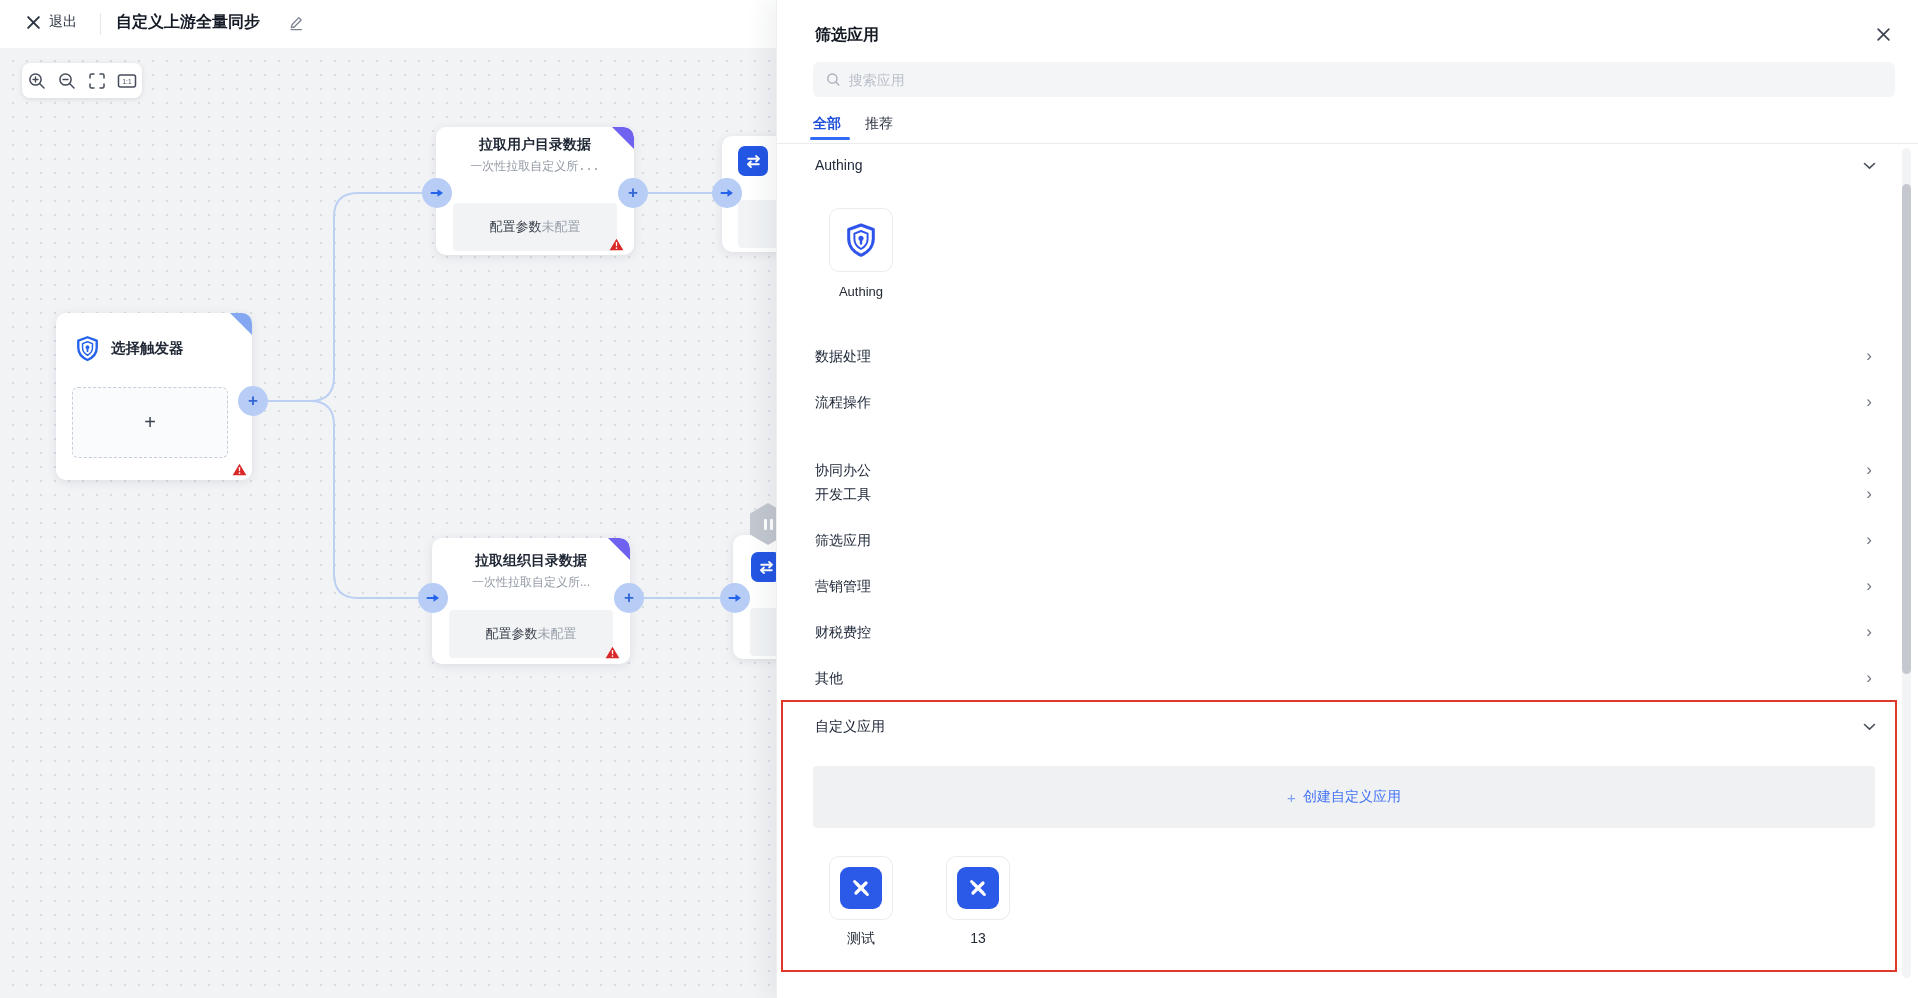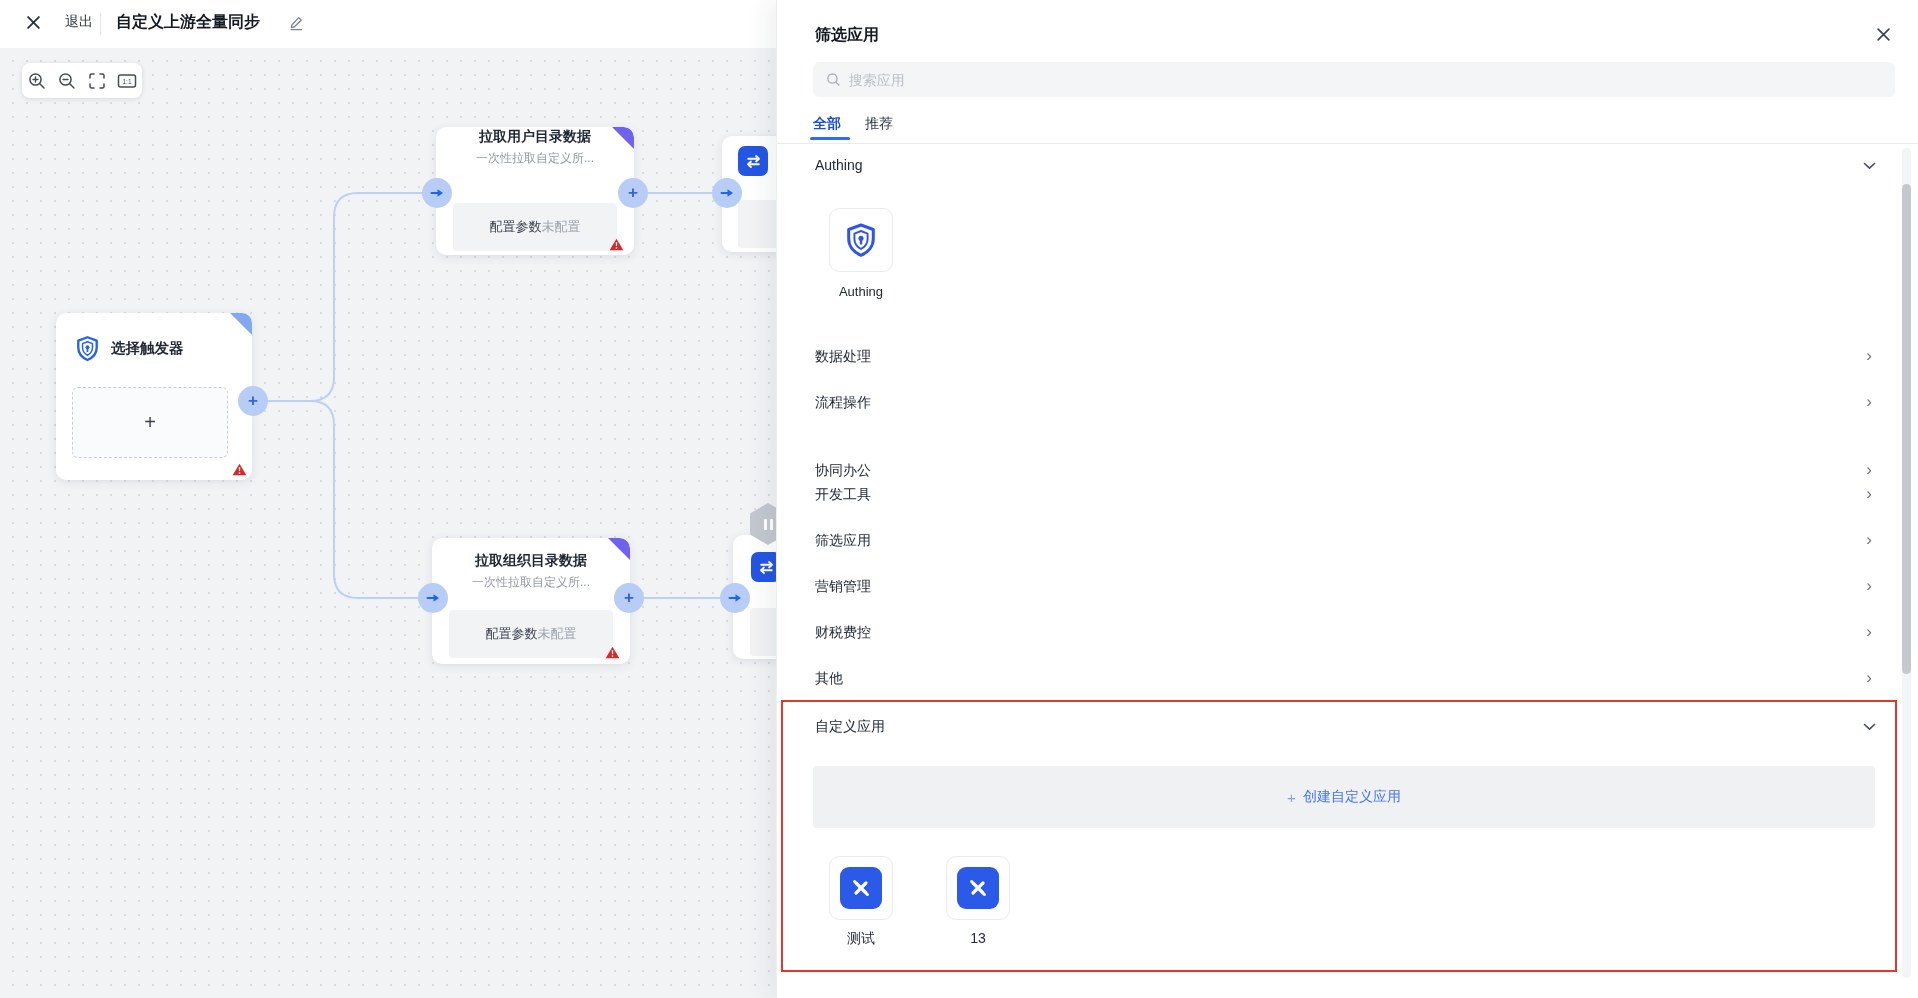--- a/index.html
+++ b/index.html
@@ -8,21 +8,21 @@
   .abs { position:absolute; }
 
   
   #canvas { position:absolute; inset:0;
     background-color:#f2f3f5;
     background-image:radial-gradient(circle,#d8dbe0 1.3px,transparent 1.4px);
     background-size:14px 14px; background-position:6px 54px; }
   #lines { position:absolute; inset:0; z-index:1; }
 
   #topbar { position:absolute; left:0; top:0; width:100%; height:48px; background:#ffffff; z-index:5; }
-  .tb-exit { position:absolute; left:26px; top:13px; display:flex; align-items:center; gap:24px; cursor:pointer; }
+  .tb-exit { position:absolute; left:26px; top:13px; display:flex; align-items:center; gap:8px; cursor:pointer; }
   .tb-exit span { font-size:14px; color:#2b3340; }
   .tb-div { position:absolute; left:100px; top:13px; width:1px; height:22px; background:#e4e7eb; }
   .tb-title { position:absolute; left:116px; top:12px; font-size:16px; font-weight:700; color:#151b26; }
   .tb-pencil { position:absolute; left:288px; top:15px; cursor:pointer; }
 
   #ztoolbar { position:absolute; left:22px; top:63px; width:120px; height:35px; background:#fff; border-radius:8px;
     box-shadow:0 1px 5px rgba(16,24,40,.12); display:flex; align-items:center; justify-content:space-around; z-index:5; }
   #ztoolbar .zt { width:22px; height:22px; display:flex; align-items:center; justify-content:center; cursor:pointer; }
 
   .node { position:absolute; background:#fff; border-radius:10px; box-shadow:0 2px 10px rgba(30,41,70,.10); z-index:2; overflow:hidden; }
@@ -122,21 +122,21 @@
       <svg width="15" height="13" viewBox="0 0 16 14">
           <path d="M8 0.8 L15.4 13.2 H0.6 Z" fill="#da2727"></path>
           <rect x="7.3" y="4.2" width="1.4" height="4.6" rx="0.7" fill="#fff"></rect>
           <circle cx="8" cy="10.9" r="0.95" fill="#fff"></circle>
         </svg>
     </span>
   </div>
 
   <div class="node" style="left:436px;top:127px;width:198px;height:128px;">
     <div class="fold" style="background:#6f62ef;"></div>
-    <div style="margin-top:1px;">
+    <div style="margin-top:9px;font-family:Liberation Mono, monospace;">
       <div class="node-title-c">拉取用户目录数据</div>
       <div class="node-sub">一次性拉取自定义所...</div>
     </div>
     <div class="cfg-row" style="left:17px;right:17px;top:76px;">
       <span class="cfg-label">配置参数</span>
       <span class="cfg-status">未配置</span>
     </div>
     <span class="warn" style="left:173px;top:110px;">
       <svg width="15" height="13" viewBox="0 0 16 14">
           <path d="M8 0.8 L15.4 13.2 H0.6 Z" fill="#da2727"></path>

